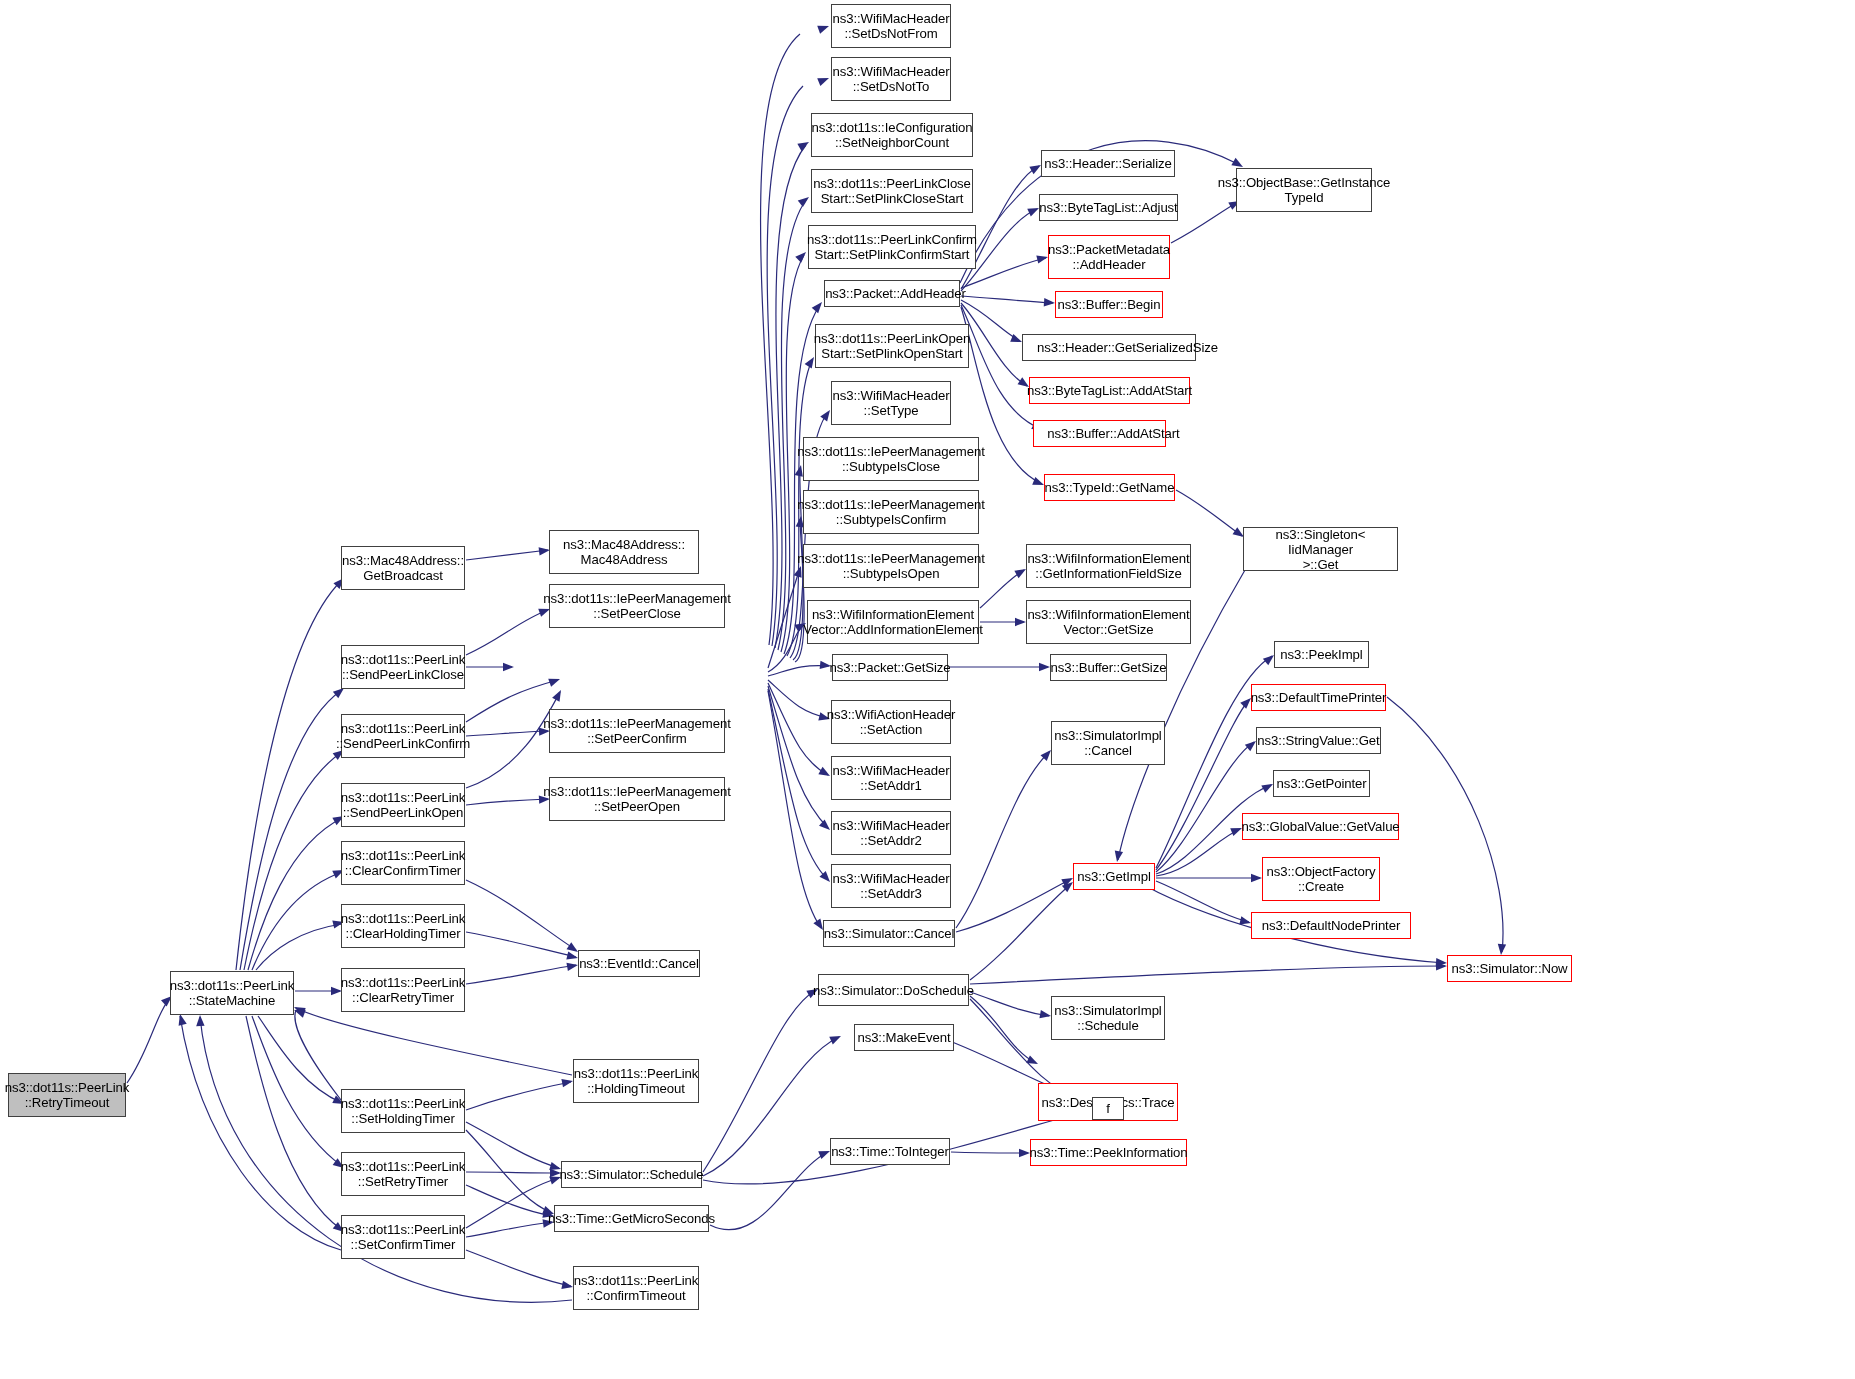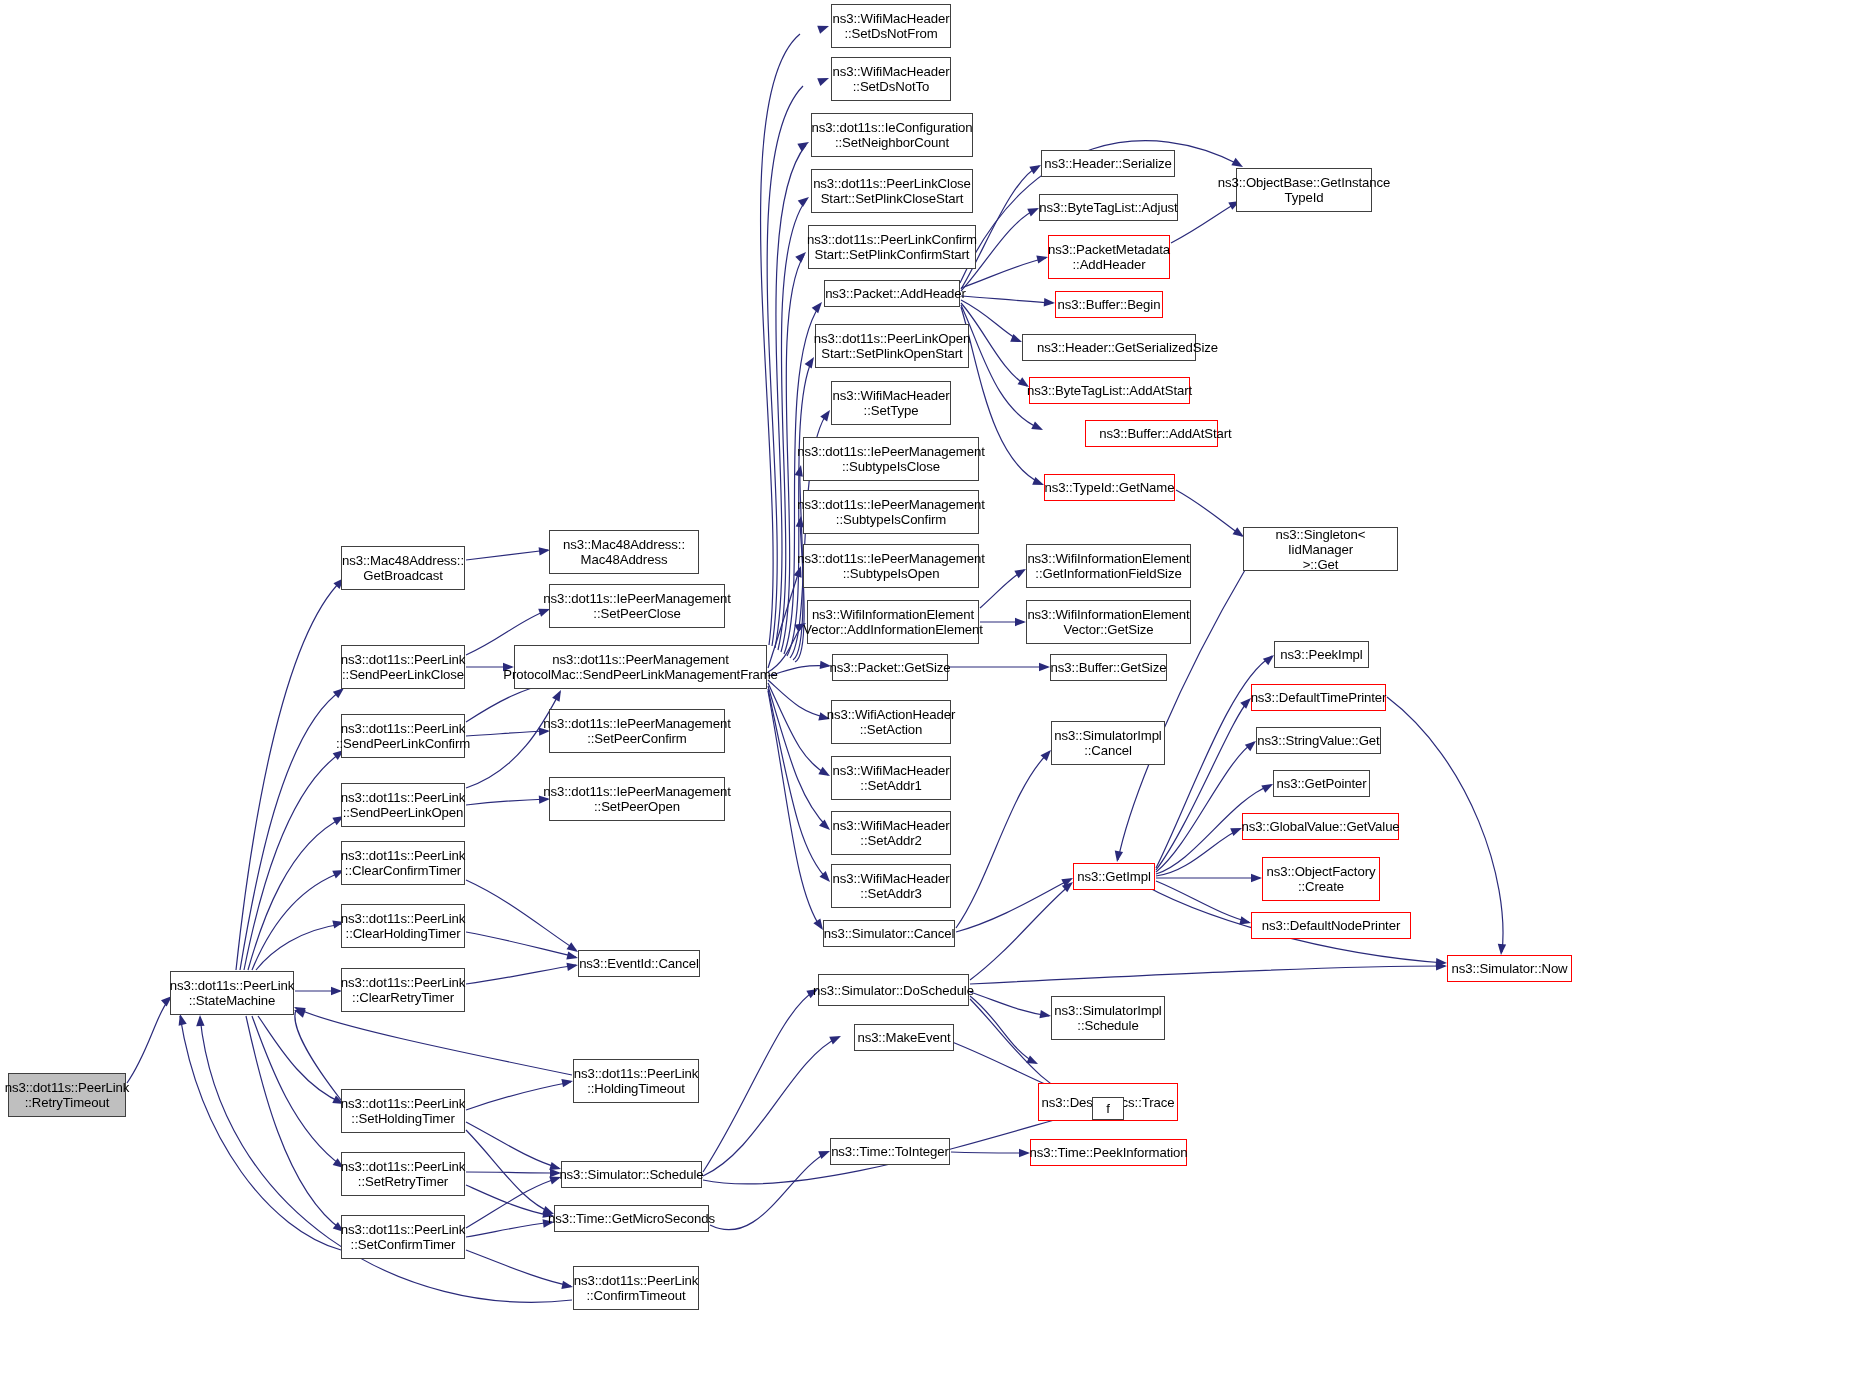--- a/index.html
+++ b/index.html
@@ -261,22 +261,20 @@
 ::SetPeerConfirm</div>
     <div class="node" style="left: 549px; top: 777px; width: 176px; height: 44px;">ns3::dot11s::IePeerManagement
 ::SetPeerOpen</div>
     <div class="node" style="left: 578px; top: 950px; width: 122px; height: 27px;">ns3::EventId::Cancel</div>
     <div class="node" style="left: 573px; top: 1059px; width: 126px; height: 44px;">ns3::dot11s::PeerLink
 ::HoldingTimeout</div>
     <div class="node" style="left: 561px; top: 1161px; width: 141px; height: 27px;">ns3::Simulator::Schedule</div>
     <div class="node" style="left: 554px; top: 1205px; width: 155px; height: 27px;">ns3::Time::GetMicroSeconds</div>
     <div class="node" style="left: 573px; top: 1266px; width: 126px; height: 44px;">ns3::dot11s::PeerLink
 ::ConfirmTimeout</div>
-    <div class="node" style="left: 514px; top: 645px; width: 253px; height: 44px;">ns3::dot11s::PeerManagement
-ProtocolMac::SendPeerLinkManagementFrame</div>
     <div class="node" style="left: 831px; top: 4px; width: 120px; height: 44px;">ns3::WifiMacHeader
 ::SetDsNotFrom</div>
     <div class="node" style="left: 831px; top: 57px; width: 120px; height: 44px;">ns3::WifiMacHeader
 ::SetDsNotTo</div>
     <div class="node" style="left: 811px; top: 113px; width: 162px; height: 44px;">ns3::dot11s::IeConfiguration
 ::SetNeighborCount</div>
     <div class="node" style="left: 811px; top: 169px; width: 162px; height: 44px;">ns3::dot11s::PeerLinkClose
 Start::SetPlinkCloseStart</div>
     <div class="node" style="left: 808px; top: 225px; width: 168px; height: 44px;">ns3::dot11s::PeerLinkConfirm
 Start::SetPlinkConfirmStart</div>
@@ -306,21 +304,21 @@
     <div class="node" style="left: 818px; top: 974px; width: 151px; height: 32px;">ns3::Simulator::DoSchedule</div>
     <div class="node" style="left: 854px; top: 1024px; width: 100px; height: 27px;">ns3::MakeEvent</div>
     <div class="node" style="left: 830px; top: 1138px; width: 120px; height: 27px;">ns3::Time::ToInteger</div>
     <div class="node" style="left: 1041px; top: 150px; width: 134px; height: 27px;">ns3::Header::Serialize</div>
     <div class="node" style="left: 1039px; top: 194px; width: 139px; height: 27px;">ns3::ByteTagList::Adjust</div>
     <div class="node red" style="left: 1048px; top: 235px; width: 122px; height: 44px;">ns3::PacketMetadata
 ::AddHeader</div>
     <div class="node red" style="left: 1055px; top: 291px; width: 108px; height: 27px;">ns3::Buffer::Begin</div>
     <div class="node" style="left: 1022px; top: 334px; width: 174px; height: 27px; padding-left: 37px;">ns3::Header::GetSerializedSize</div>
     <div class="node red" style="left: 1029px; top: 377px; width: 161px; height: 27px;">ns3::ByteTagList::AddAtStart</div>
-    <div class="node red" style="left: 1085px; top: 420px; width: 133px; height: 27px; padding-left: 28px;">ns3::Buffer::AddAtStart</div>
+    <div class="node red" style="left: 1033px; top: 420px; width: 133px; height: 27px; padding-left: 28px;">ns3::Buffer::AddAtStart</div>
     <div class="node red" style="left: 1044px; top: 474px; width: 131px; height: 27px;">ns3::TypeId::GetName</div>
     <div class="node" style="left: 1026px; top: 544px; width: 165px; height: 44px;">ns3::WifiInformationElement
 ::GetInformationFieldSize</div>
     <div class="node" style="left: 1026px; top: 600px; width: 165px; height: 44px;">ns3::WifiInformationElement
 Vector::GetSize</div>
     <div class="node" style="left: 1050px; top: 654px; width: 117px; height: 27px;">ns3::Buffer::GetSize</div>
     <div class="node" style="left: 1051px; top: 721px; width: 114px; height: 44px;">ns3::SimulatorImpl
 ::Cancel</div>
     <div class="node red" style="left: 1073px; top: 863px; width: 82px; height: 27px;">ns3::GetImpl</div>
     <div class="node" style="left: 1051px; top: 996px; width: 114px; height: 44px;">ns3::SimulatorImpl

